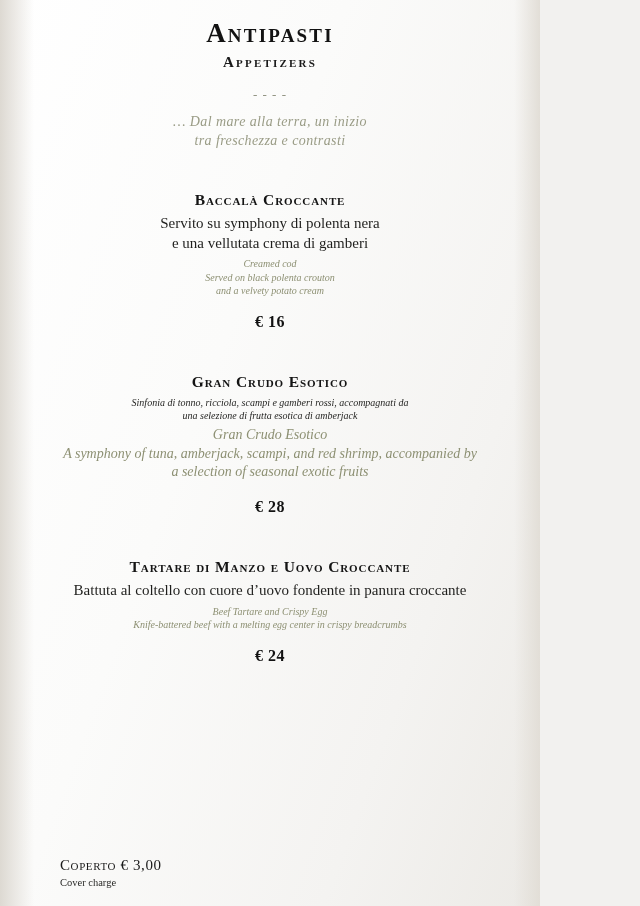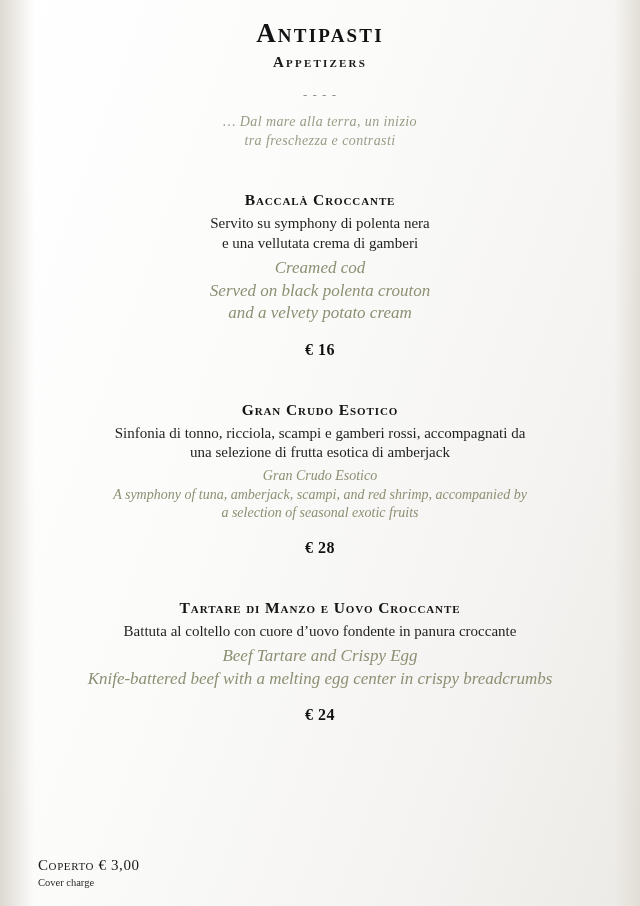--- a/index.html
+++ b/index.html
@@ -8,21 +8,21 @@
   }
   body {
     width: 640px;
     height: 906px;
     background: #f2f1ef;
     font-family: "Liberation Serif", serif;
     overflow: hidden;
   }
   #page {
     position: relative;
-    width: 640px;
+    width: 540px;
     height: 906px;
     background:
       linear-gradient(110deg, #ffffff 0%, #fbfbfa 40%, #f4f3f1 75%, #eceae6 100%);
     box-sizing: border-box;
   }
   
   #page::before {
     content: "";
     position: absolute;
     left: 0; top: 0; bottom: 0;
@@ -101,43 +101,43 @@
   .dish-desc {
     font-family: "Liberation Serif", serif;
     font-size: 15px;
     line-height: 1.32;
     color: #1f1f1d;
   }
   .dish-desc .line { display: block; }
   .dish-en {
     font-family: "Liberation Serif", serif;
     font-style: italic;
-    font-size: 17px;
+    font-size: 10px;
     line-height: 1.32;
     color: #8d9073;
     margin-top: 4px;
   }
   .dish-en .line { display: block; }
   .dish-price {
     font-family: "Liberation Serif", serif;
     font-weight: bold;
     font-size: 16px;
     letter-spacing: 0.5px;
     color: #121212;
     margin-top: 16px;
   }
 
   
-  .wide .dish-desc { font-size: 15px; }
+  .wide .dish-desc { font-size: 10px; font-style: italic; }
   .wide .dish-en { font-size: 14px; }
 
   
   .footer {
     position: absolute;
-    left: 38px;
+    left: 60px;
     bottom: 18px;
     text-align: left;
     z-index: 3;
   }
   .cover-charge {
     font-family: "Liberation Serif", serif;
     font-size: 15px;
     font-variant: small-caps;
     letter-spacing: 0.6px;
     color: #1a1a1a;

